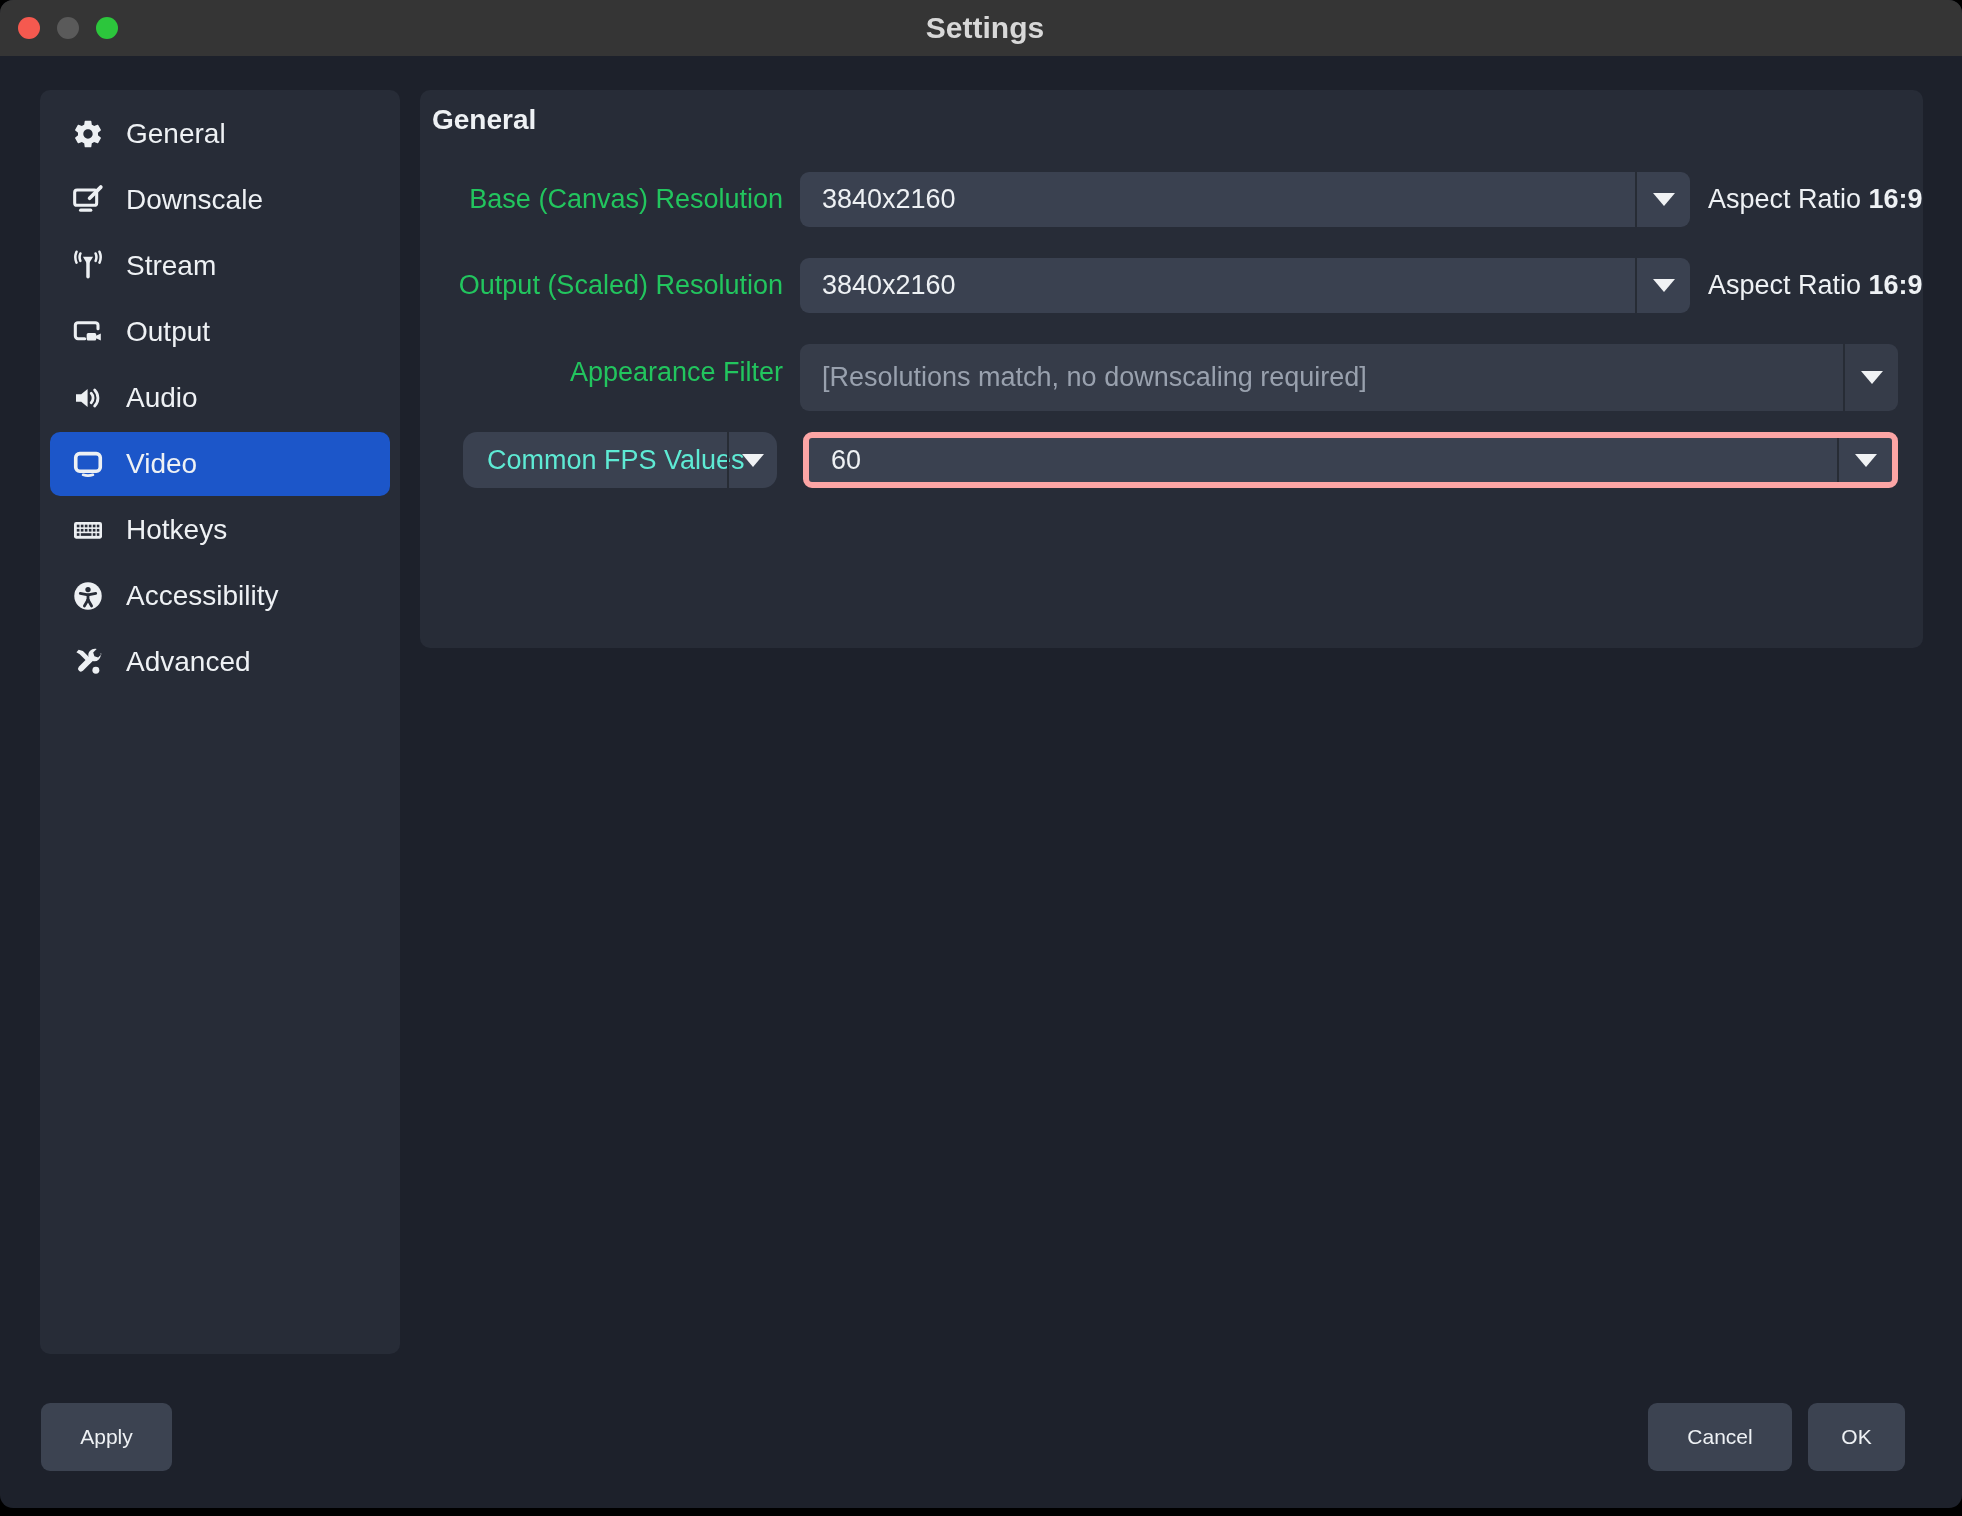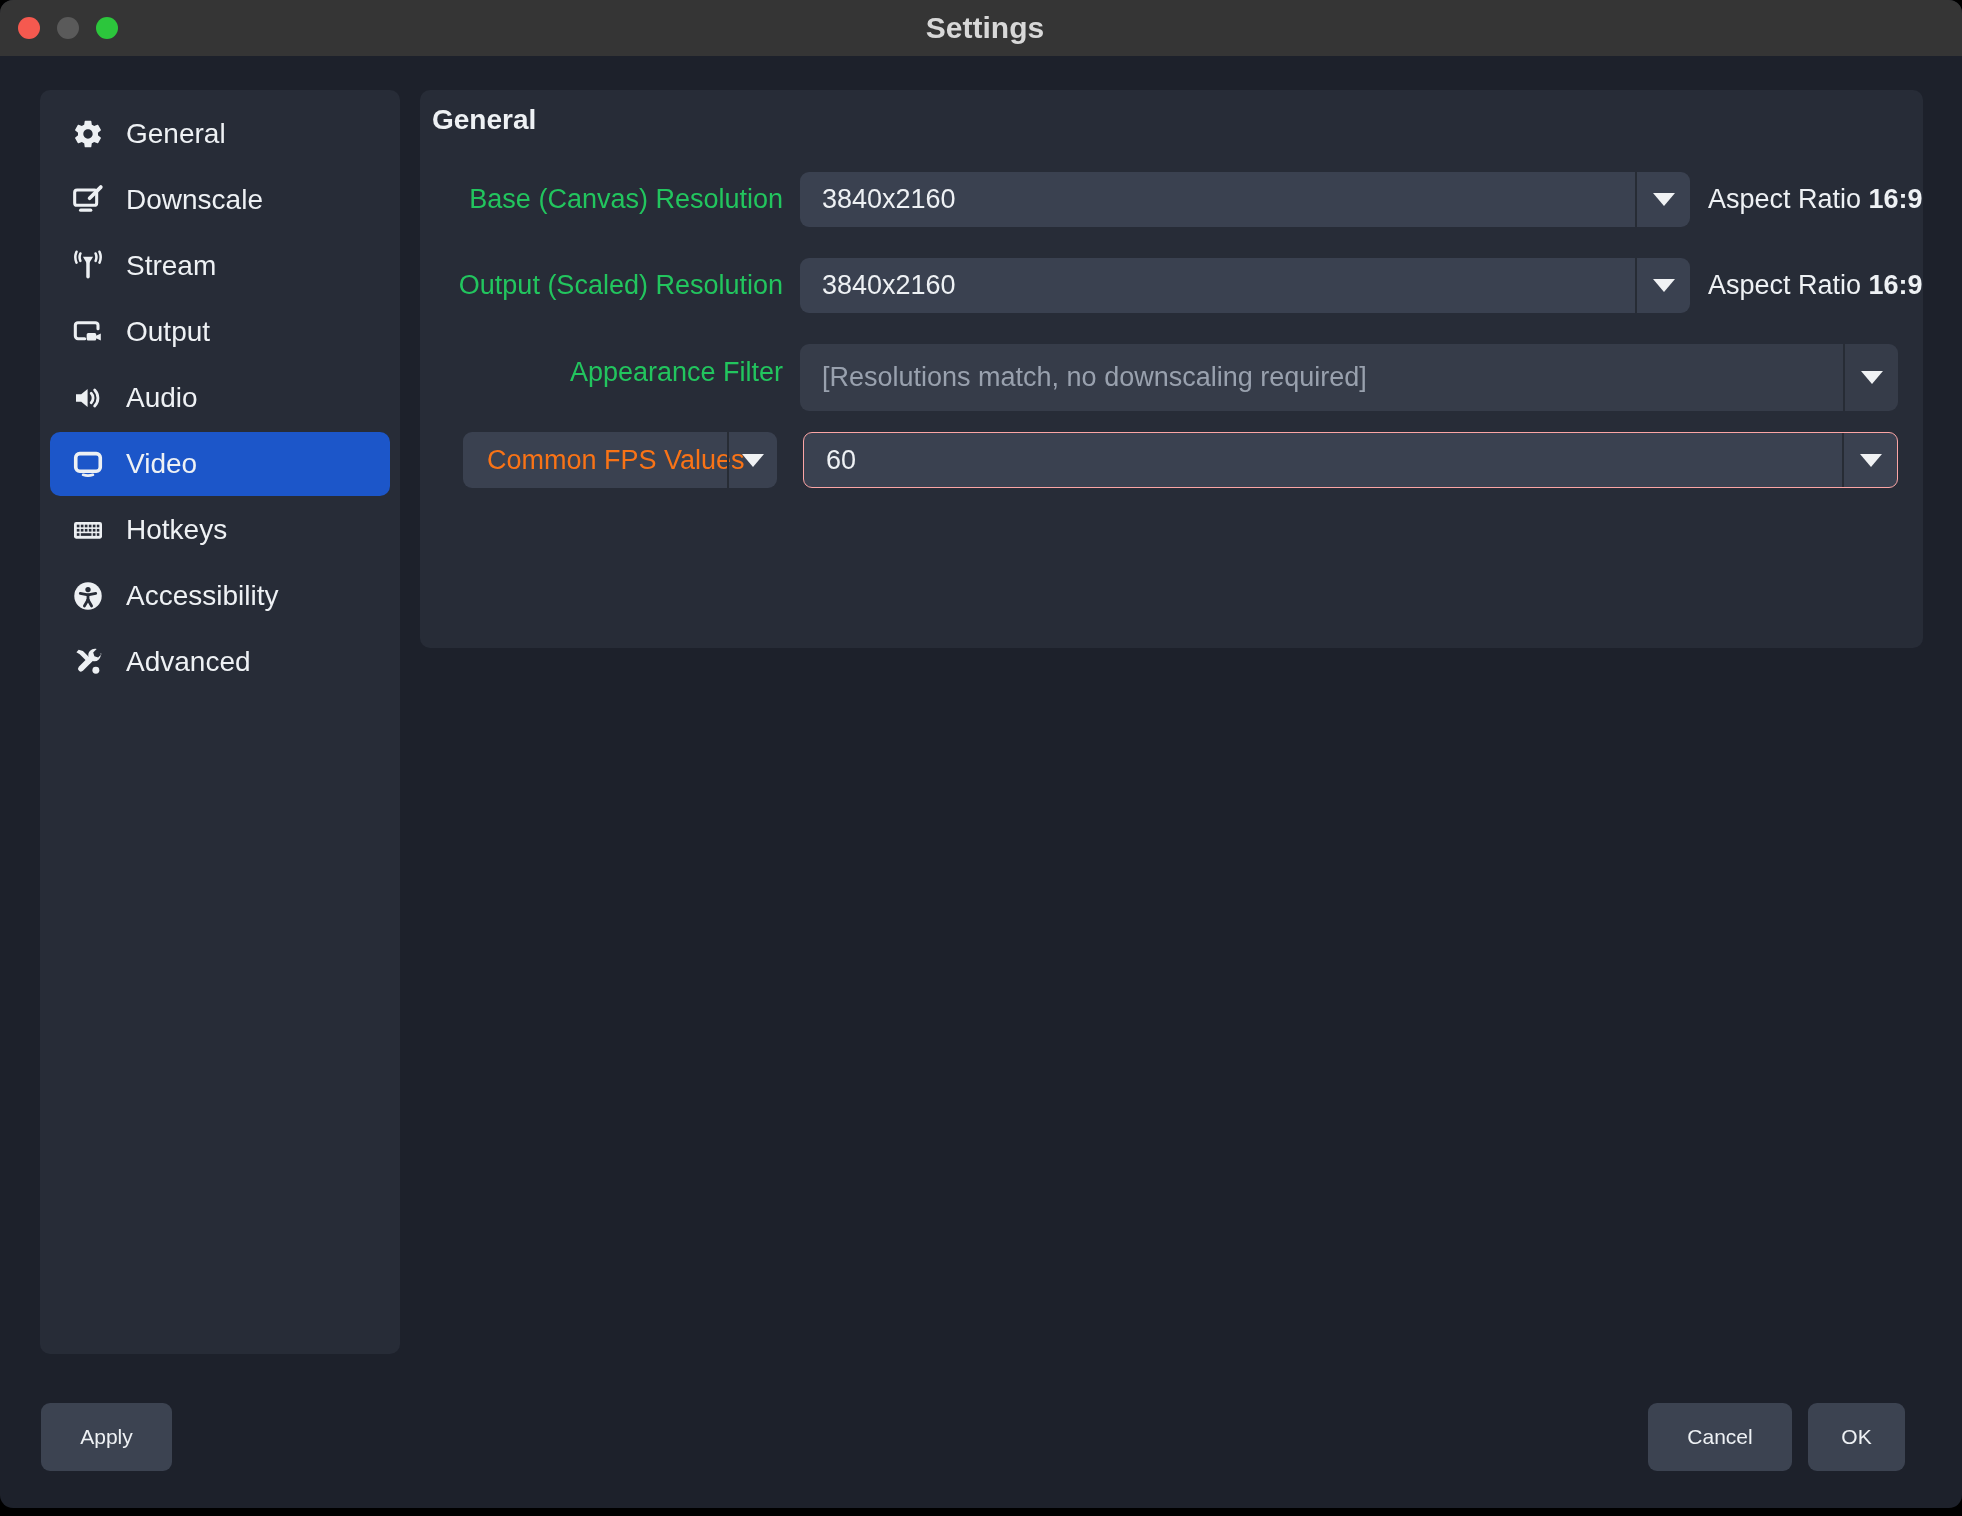--- a/index.html
+++ b/index.html
@@ -42,27 +42,27 @@
            color:#eef1f4; font-size:27px; }
   .combo .val { position:absolute; left:22px; top:0; bottom:0;
                 display:flex; align-items:center; white-space:nowrap; }
   .combo .arrow-zone { position:absolute; right:0; top:0; bottom:0; width:55px;
                        border-left:2px solid #272c35;
                        display:flex; align-items:center; justify-content:center; }
   .tri-down { width:0; height:0; border-left:11px solid transparent;
               border-right:11px solid transparent; border-top:13px solid #f0f2f4; }
   .combo.disabled { background:#363c49; }
   .combo.disabled .val { color:#99a1ae; }
-  .combo.focused { border:1px solid #fca5a5;padding-left:48px; }
+  .combo.focused { border:6px solid #fca5a5;padding-left:48px; }
   .aspect { position:absolute; left:1288px; height:55px; display:flex;
             align-items:center; color:#eef1f4; font-size:27px; white-space:pre; }
   .aspect b { font-weight:bold; }
 
   .fps-btn { position:absolute; left:43px; top:342px; width:314px; height:56px;
-             background:#3a4150; border-radius:9px; color:#f97316; font-size:27px; }
+             background:#3a4150; border-radius:14px; color:#5eead4; font-size:27px; }
   .fps-btn .val { left:24px; }
   .fps-btn .arrow-zone { width:50px; }
 
   
   .btn { position:absolute; top:1403px; height:68px; background:#3c4351;
          border:none; border-radius:9px; color:#eef1f4; font-size:21px;
          font-family:inherit; display:flex; align-items:center; justify-content:center; }
   .btn.apply  { left:41px;   width:131px; }
   .btn.cancel { left:1648px; width:144px; }
   .btn.ok     { left:1808px; width:97px;  }

